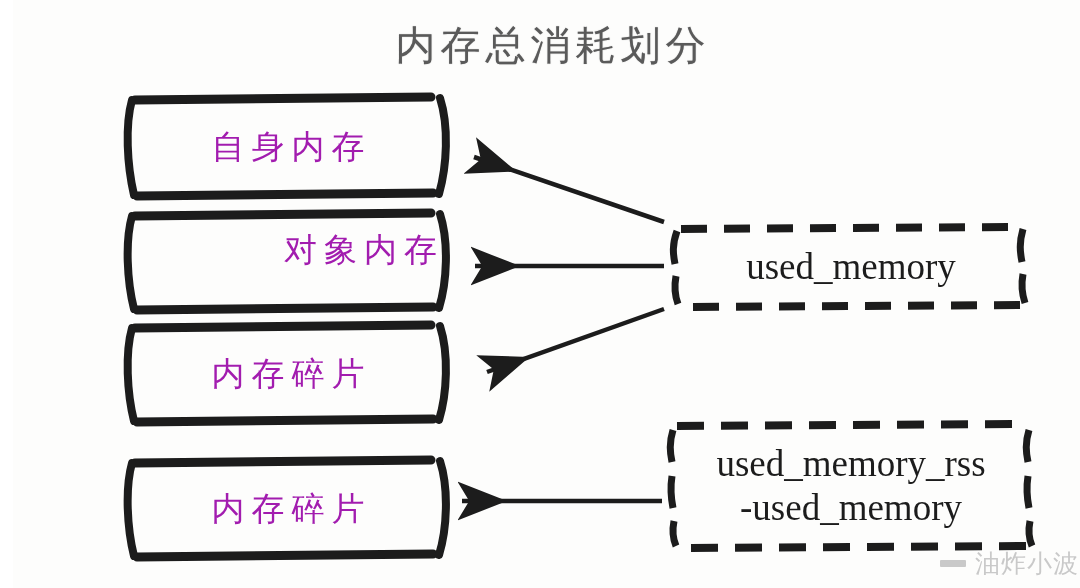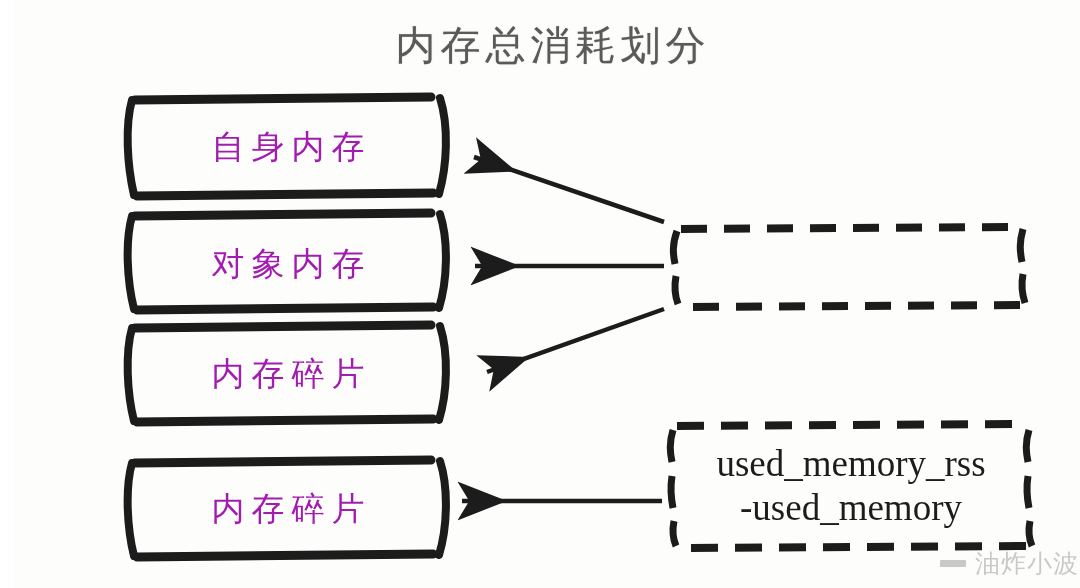--- a/index.html
+++ b/index.html
@@ -168,32 +168,35 @@
   </svg>
 
   <div class="diagram-title">
     <span>内存总消耗划分</span>
   </div>
 
   <div class="solid-box-label" style="left:119px; top:98px; width:312px; height:98px;">
     <span>自身内存</span>
   </div>
 
-  <div class="solid-box-label" style="left:119px; top:216px; width:312px; height:96px;">
+  <div class="solid-box-label" style="left:119px; top:202px; width:312px; height:96px;justify-content:flex-end;">
     <span>对象内存</span>
   </div>
 
   <div class="solid-box-label" style="left:119px; top:326px; width:312px; height:96px;">
     <span>内存碎片</span>
   </div>
 
   <div class="solid-box-label" style="left:119px; top:461px; width:312px; height:96px;">
     <span>内存碎片</span>
   </div>
 
+  <div class="dashed-box-label" style="left:663px; top:227px; width:350px; height:80px;">
+    <span class="line">used_memory</span>
+  </div>
 
   <div class="dashed-box-label" style="left:659px; top:424px; width:358px; height:124px;">
     <span class="line">used_memory_rss</span>
     <span class="line">-used_memory</span>
   </div>
 
   <div class="watermark">
     <span class="wm-dash"></span>
     <span>油炸小波</span>
   </div>

